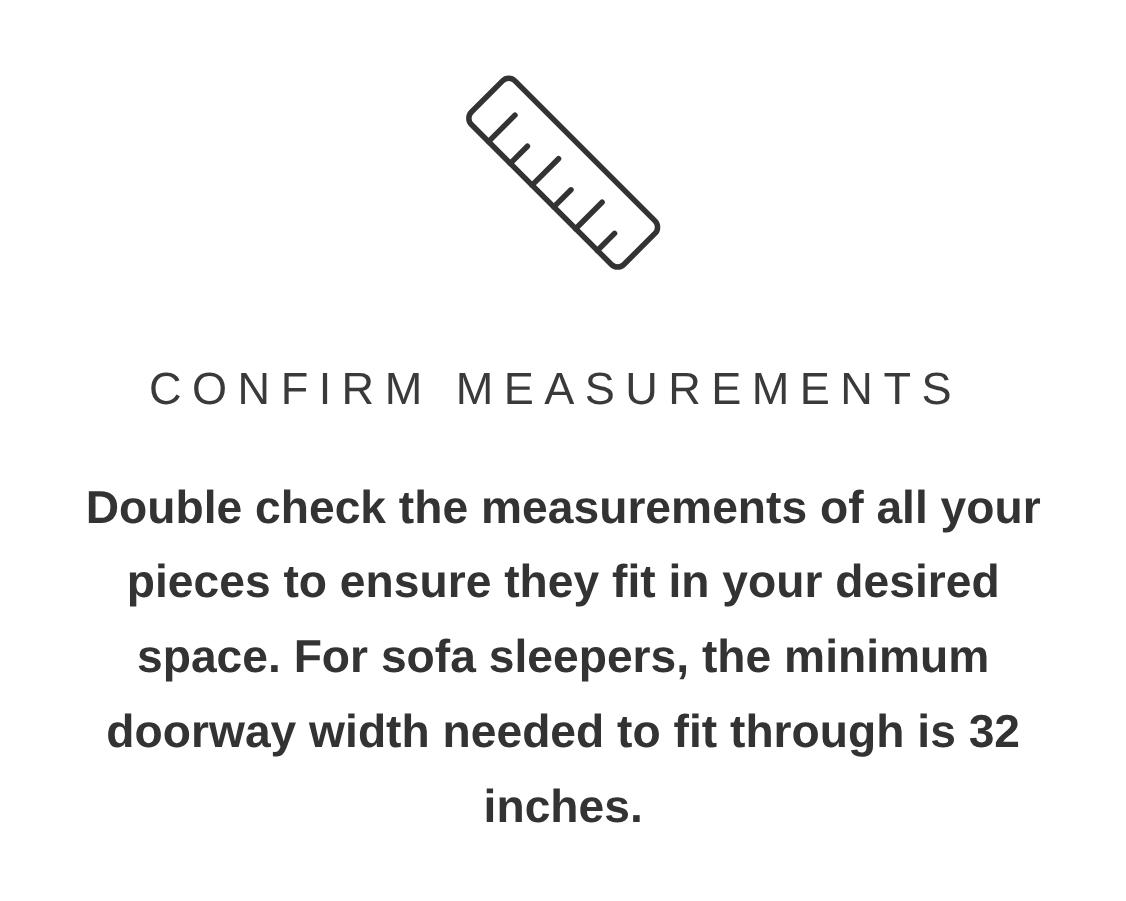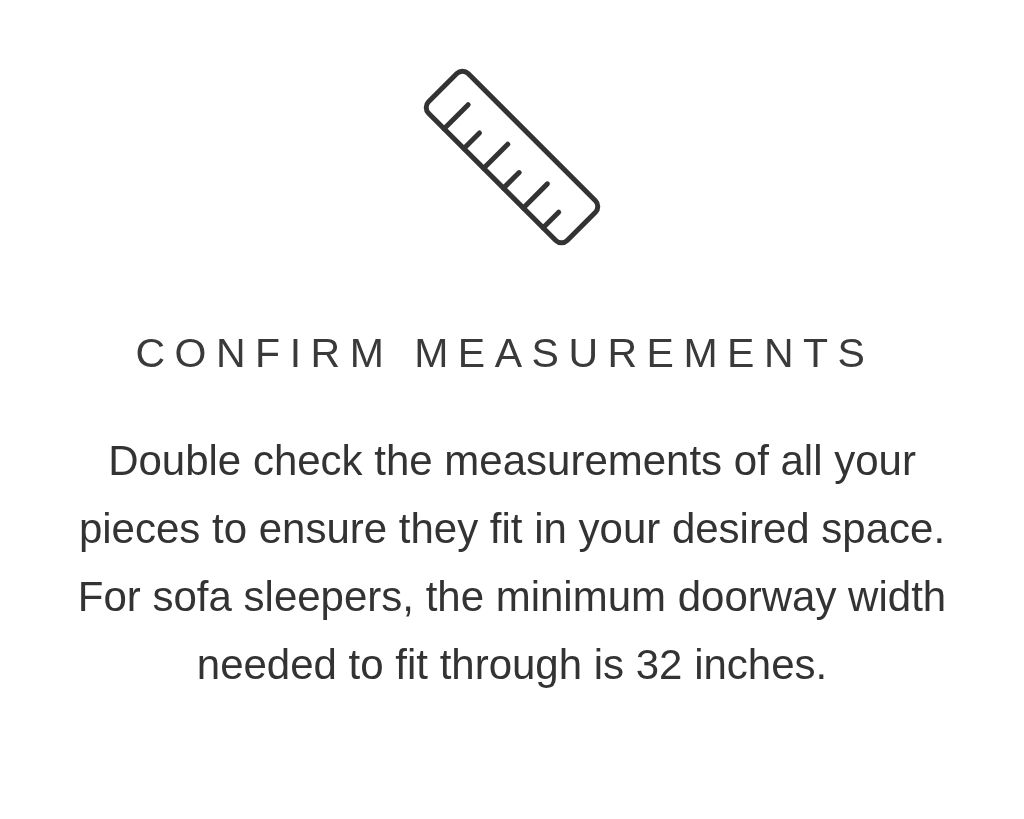--- a/index.html
+++ b/index.html
@@ -44,21 +44,21 @@
     white-space: nowrap;
     text-transform: uppercase;
   }
   .body-text {
     font-size: 42px;
     line-height: 1.62;
     color: #333333;
     text-align: center;
     max-width: 900px;
     margin: 50px auto 0 auto;
-    font-weight: 400;
+    font-weight: 700;
   }
 </style>
 </head>
 <body>
 
 <div class="card">
 
   <div class="icon-wrap">
     <svg width="220" height="220" viewBox="0 0 220 220" aria-hidden="true">
       <g transform="rotate(-45 110 110)" fill="none" stroke="#333333" stroke-width="5" stroke-linejoin="round" stroke-linecap="round">

